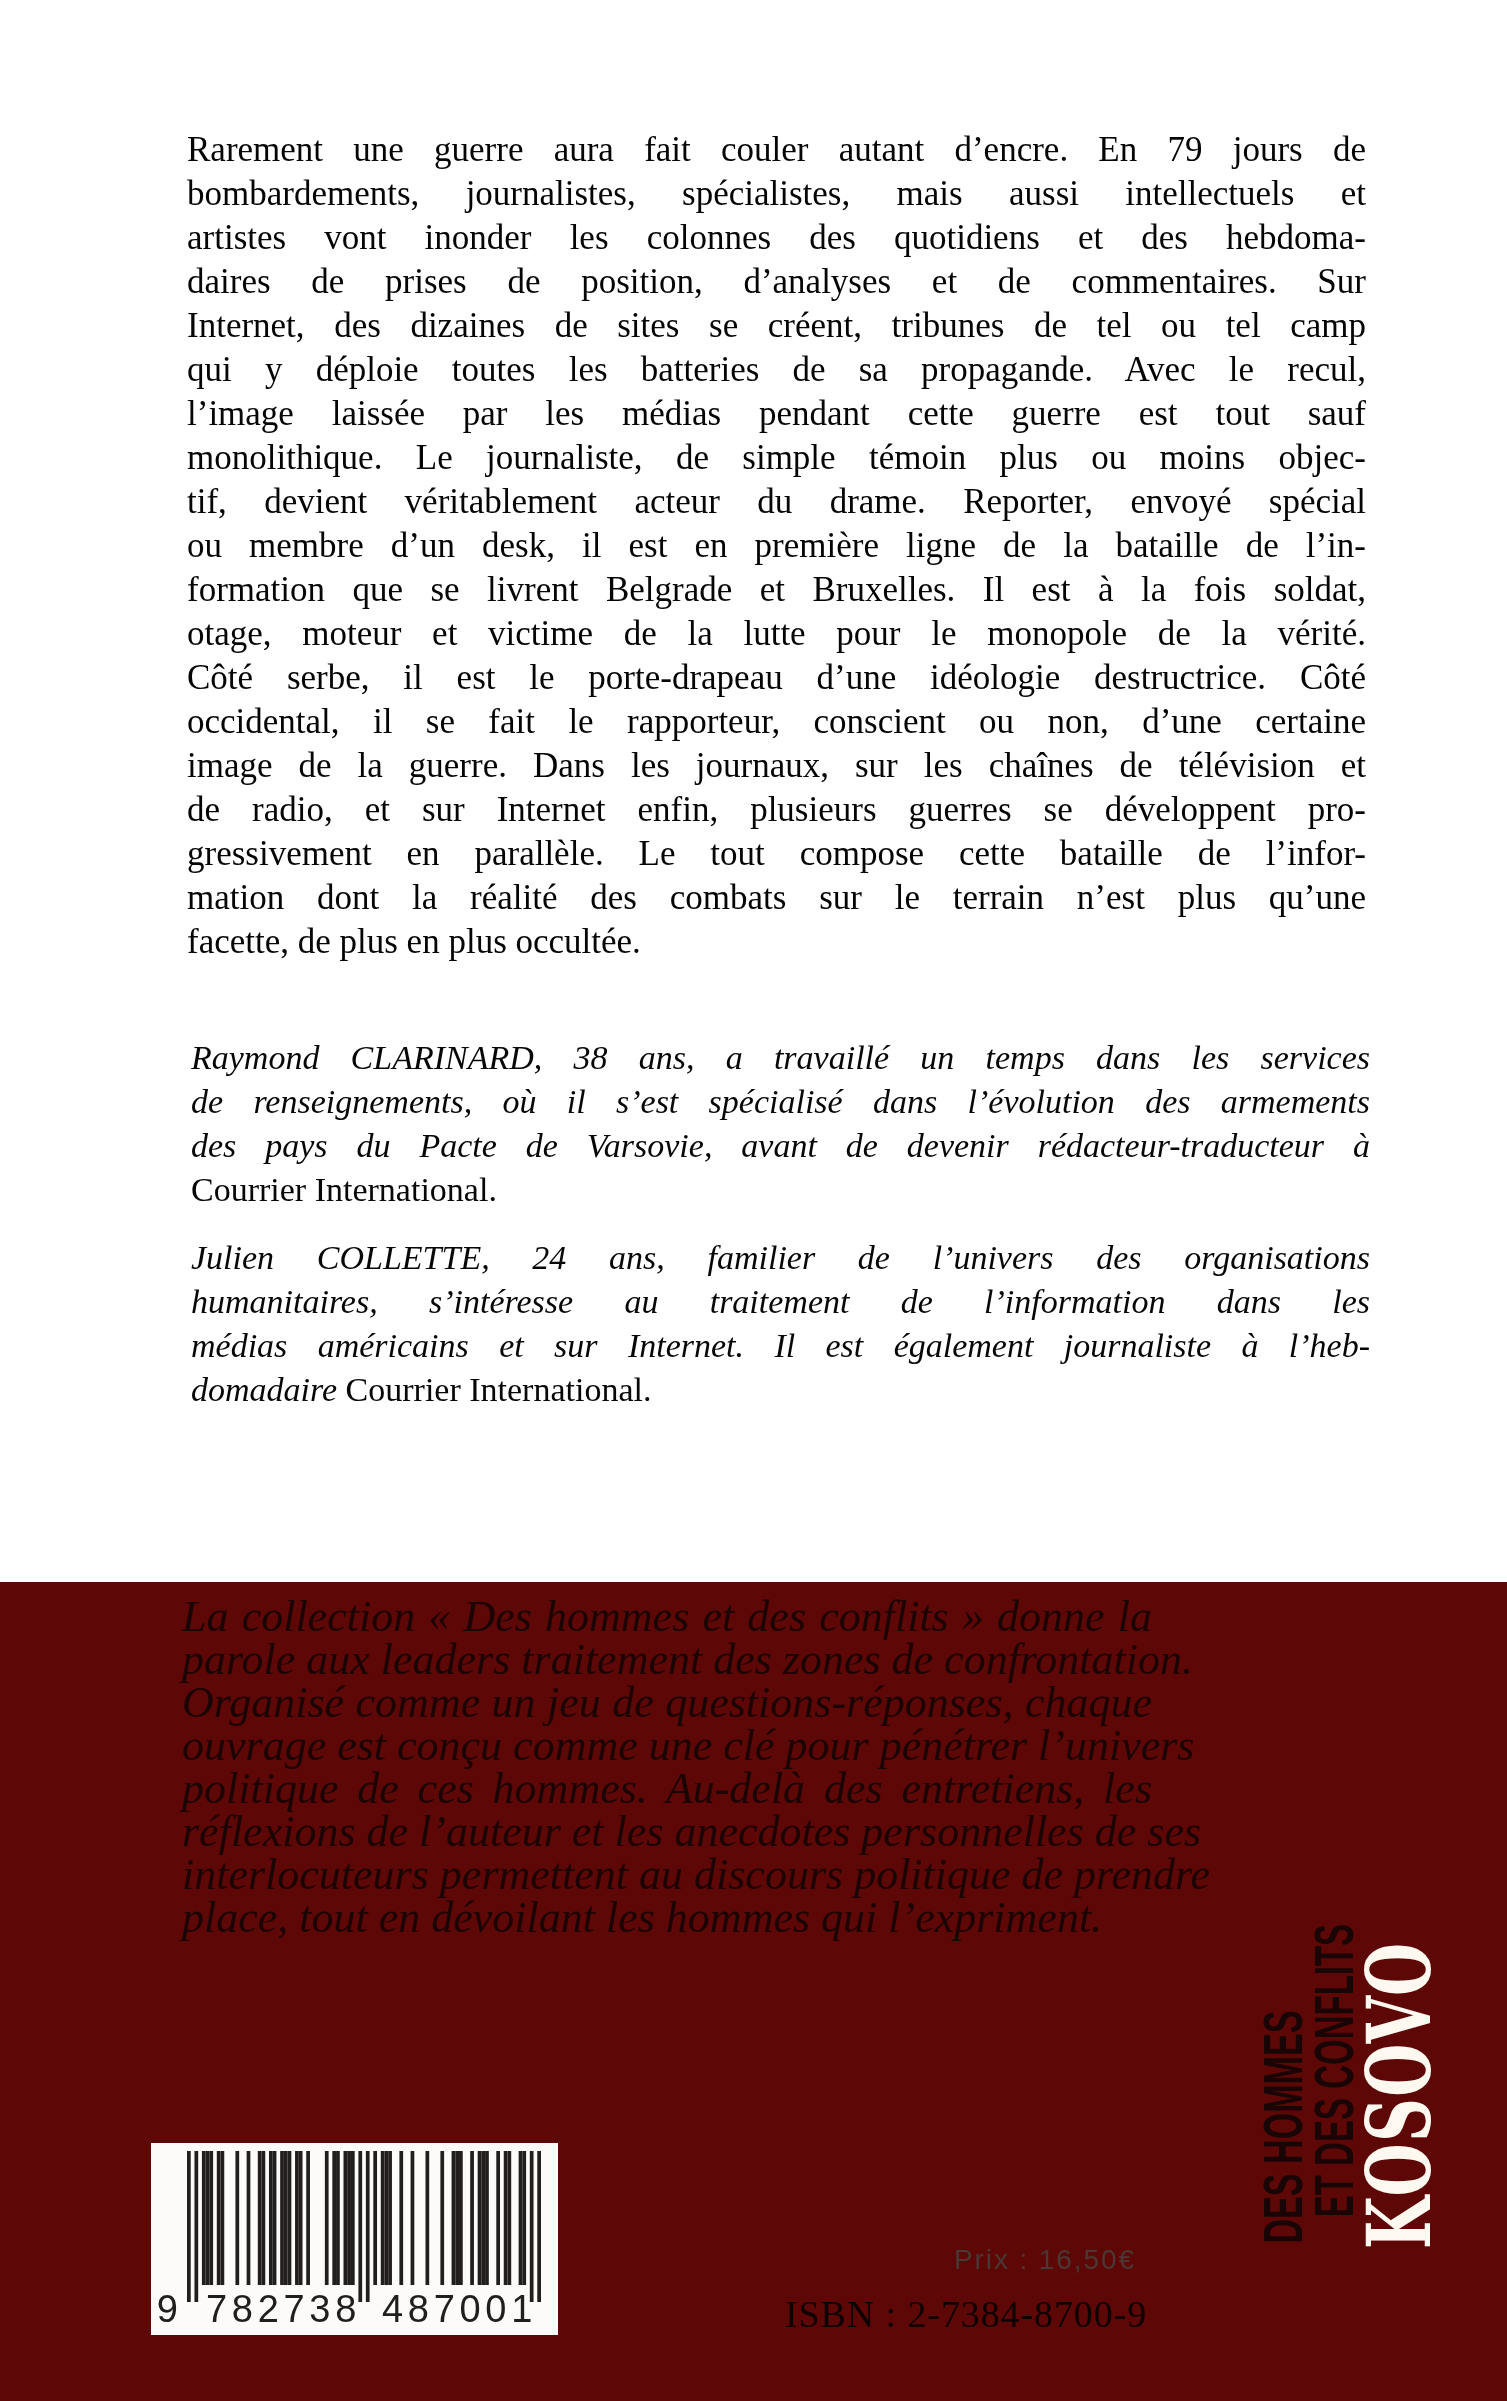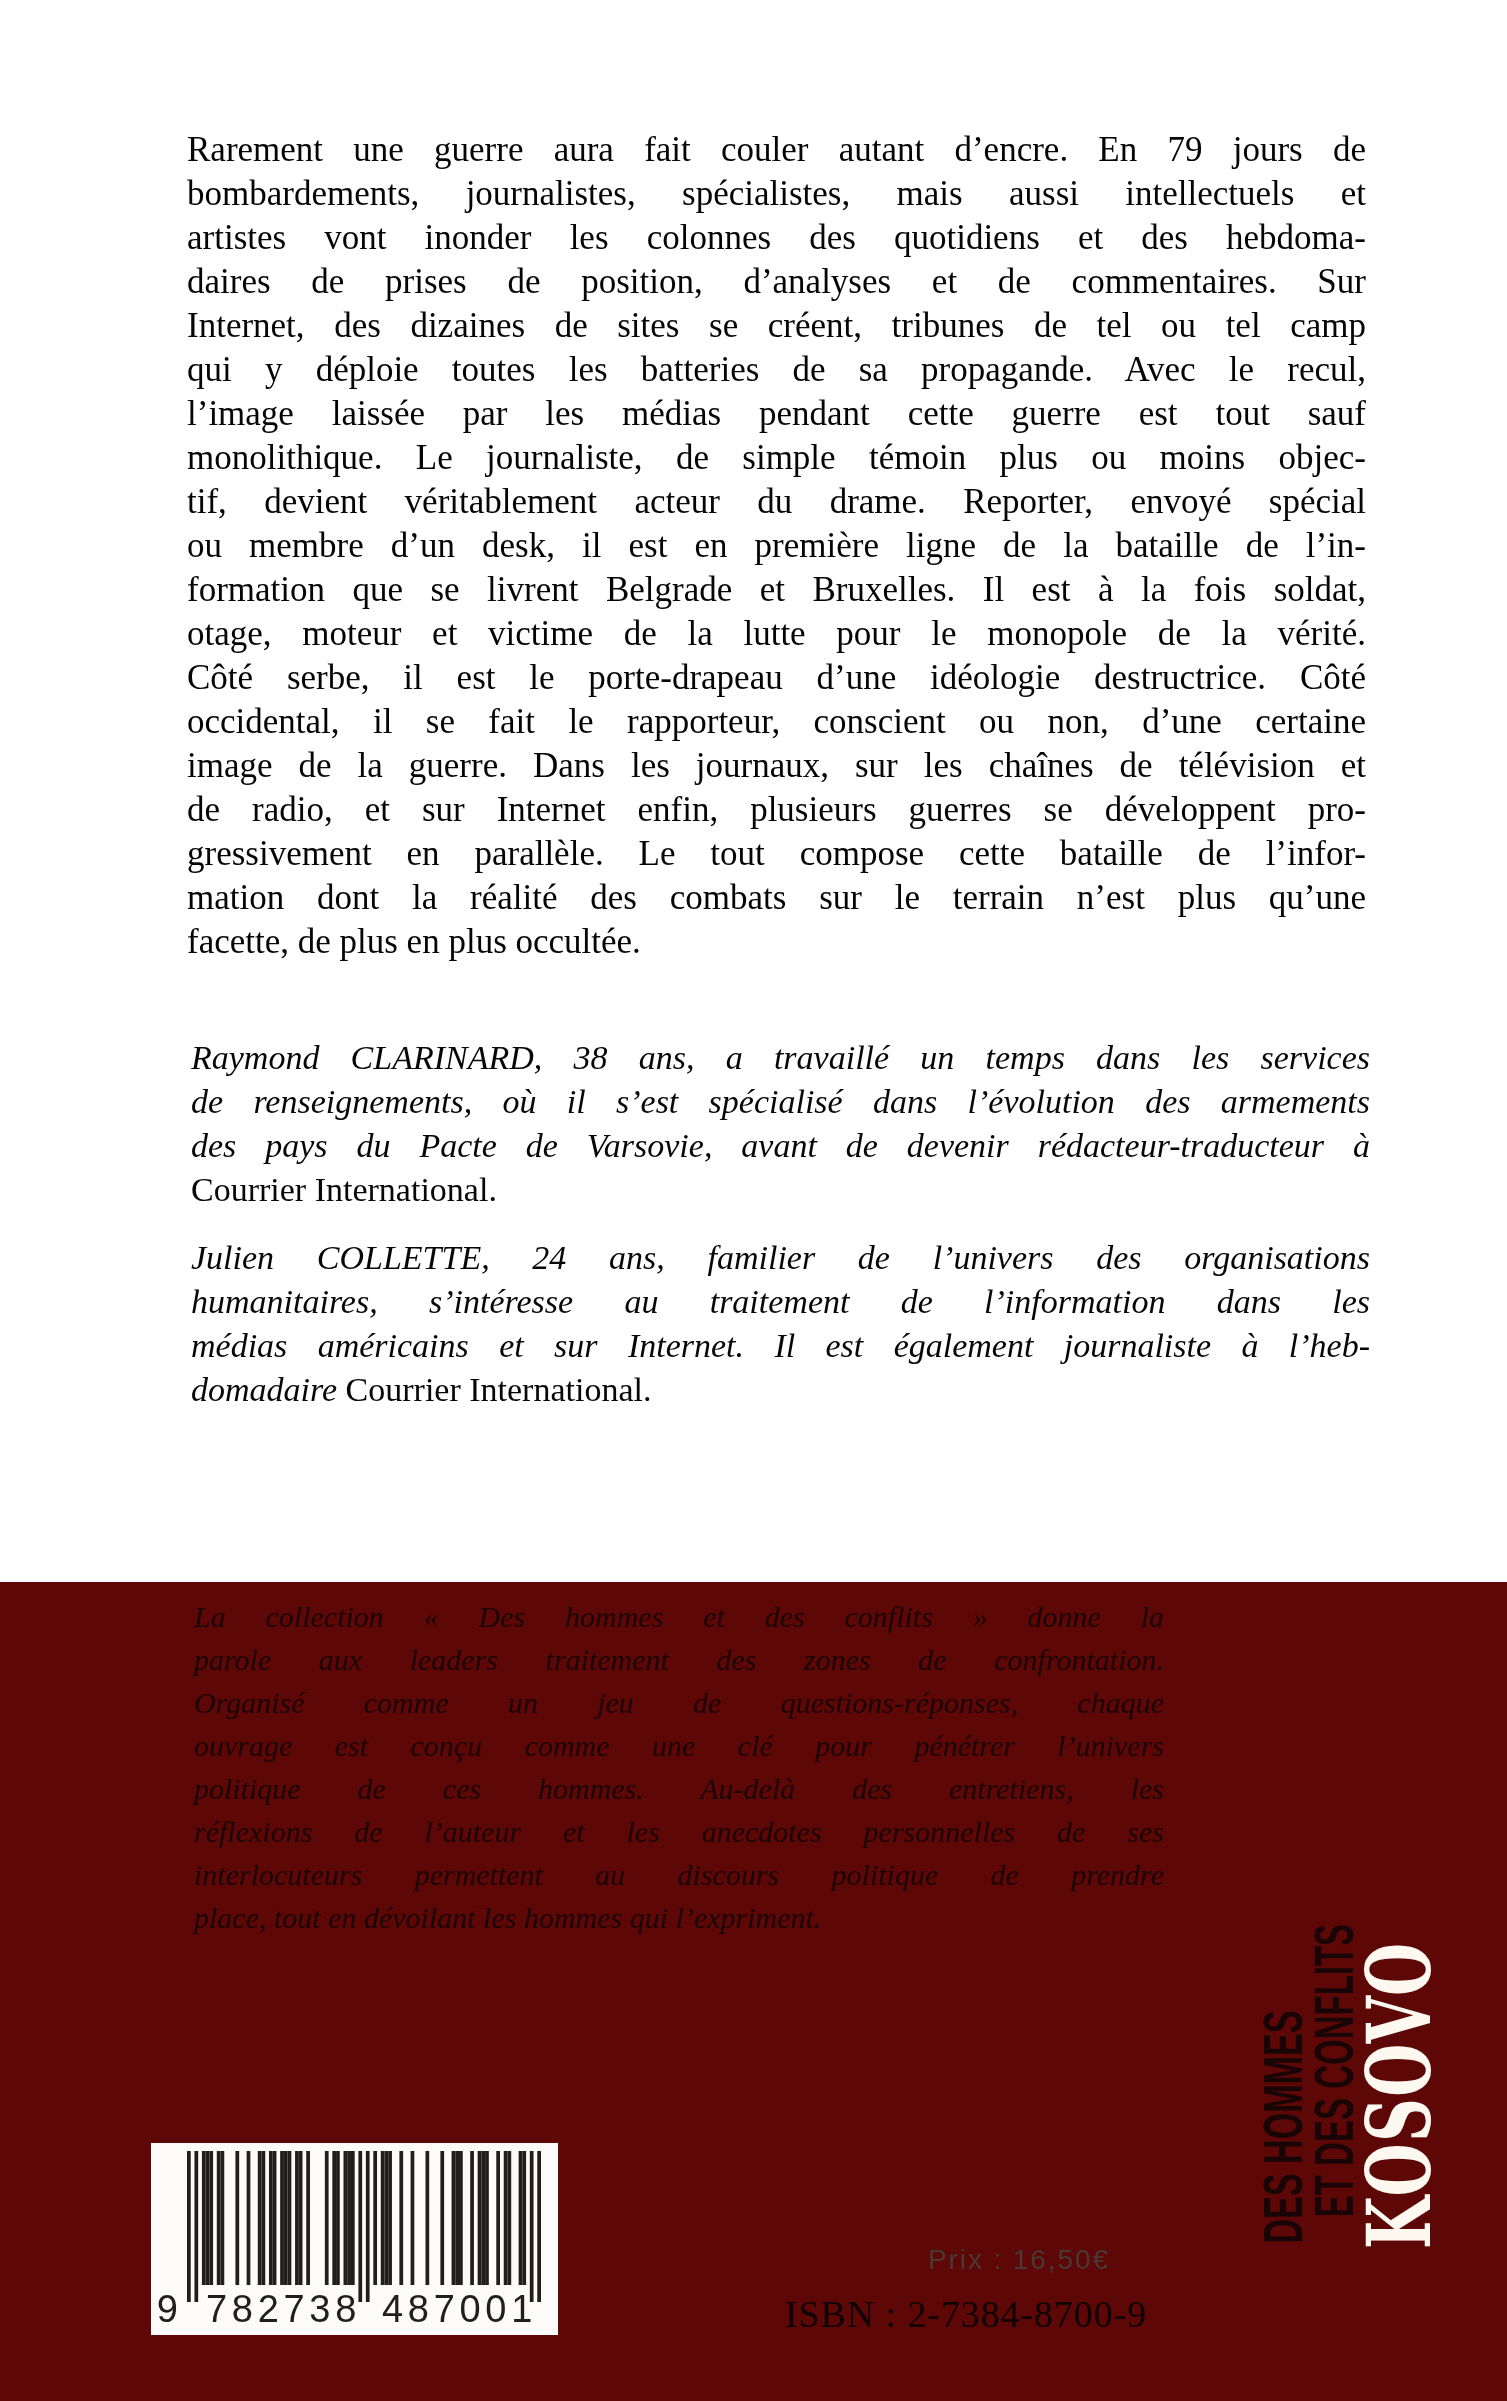--- a/index.html
+++ b/index.html
@@ -31,43 +31,43 @@
   .bio1{top:1014px;}
   .bio2{top:1214px;}
   .roman{font-style:normal;}
 
   
   .band{
     position:absolute;left:0;top:1560px;width:1508px;height:842px;
     background:#5d0806;
   }
   .band-text{
-    position:absolute;left:194px;top:13.2px;width:970px;
-    font-size:30px;line-height:43px;font-style:italic;color:#1b0404;
+    position:absolute;left:182px;top:13.2px;width:970px;
+    font-size:44px;line-height:43px;font-style:italic;color:#1b0404;
   }
 
   
   .barcode-panel{
     position:absolute;left:151px;top:561px;width:407px;height:192px;
     background:#fcfbf9;
   }
   .bc-bars{position:absolute;left:36px;top:7.6px;width:354px;height:151px;}
   .bc-bars rect{fill:#221e1d;}
   .bc-digit,.bc-group{
     position:absolute;top:146px;
     font-family:"Liberation Sans", sans-serif;
     font-size:38px;line-height:40px;color:#221e1d;
   }
   .bc-digit{left:5.7px;}
   .bc-g1{left:55px;letter-spacing:4.7px;}
   .bc-g2{left:231px;letter-spacing:4.7px;}
 
   
   .price{
-    position:absolute;left:928px;top:662px;
+    position:absolute;left:954px;top:662px;
     font-family:"Liberation Sans", sans-serif;
     font-size:28px;color:#493833;letter-spacing:1.9px;
   }
   .isbn{
     position:absolute;left:785px;top:710px;
     font-size:38px;color:#0f0202;letter-spacing:0.9px;
   }
 
   
   .spine-block{

